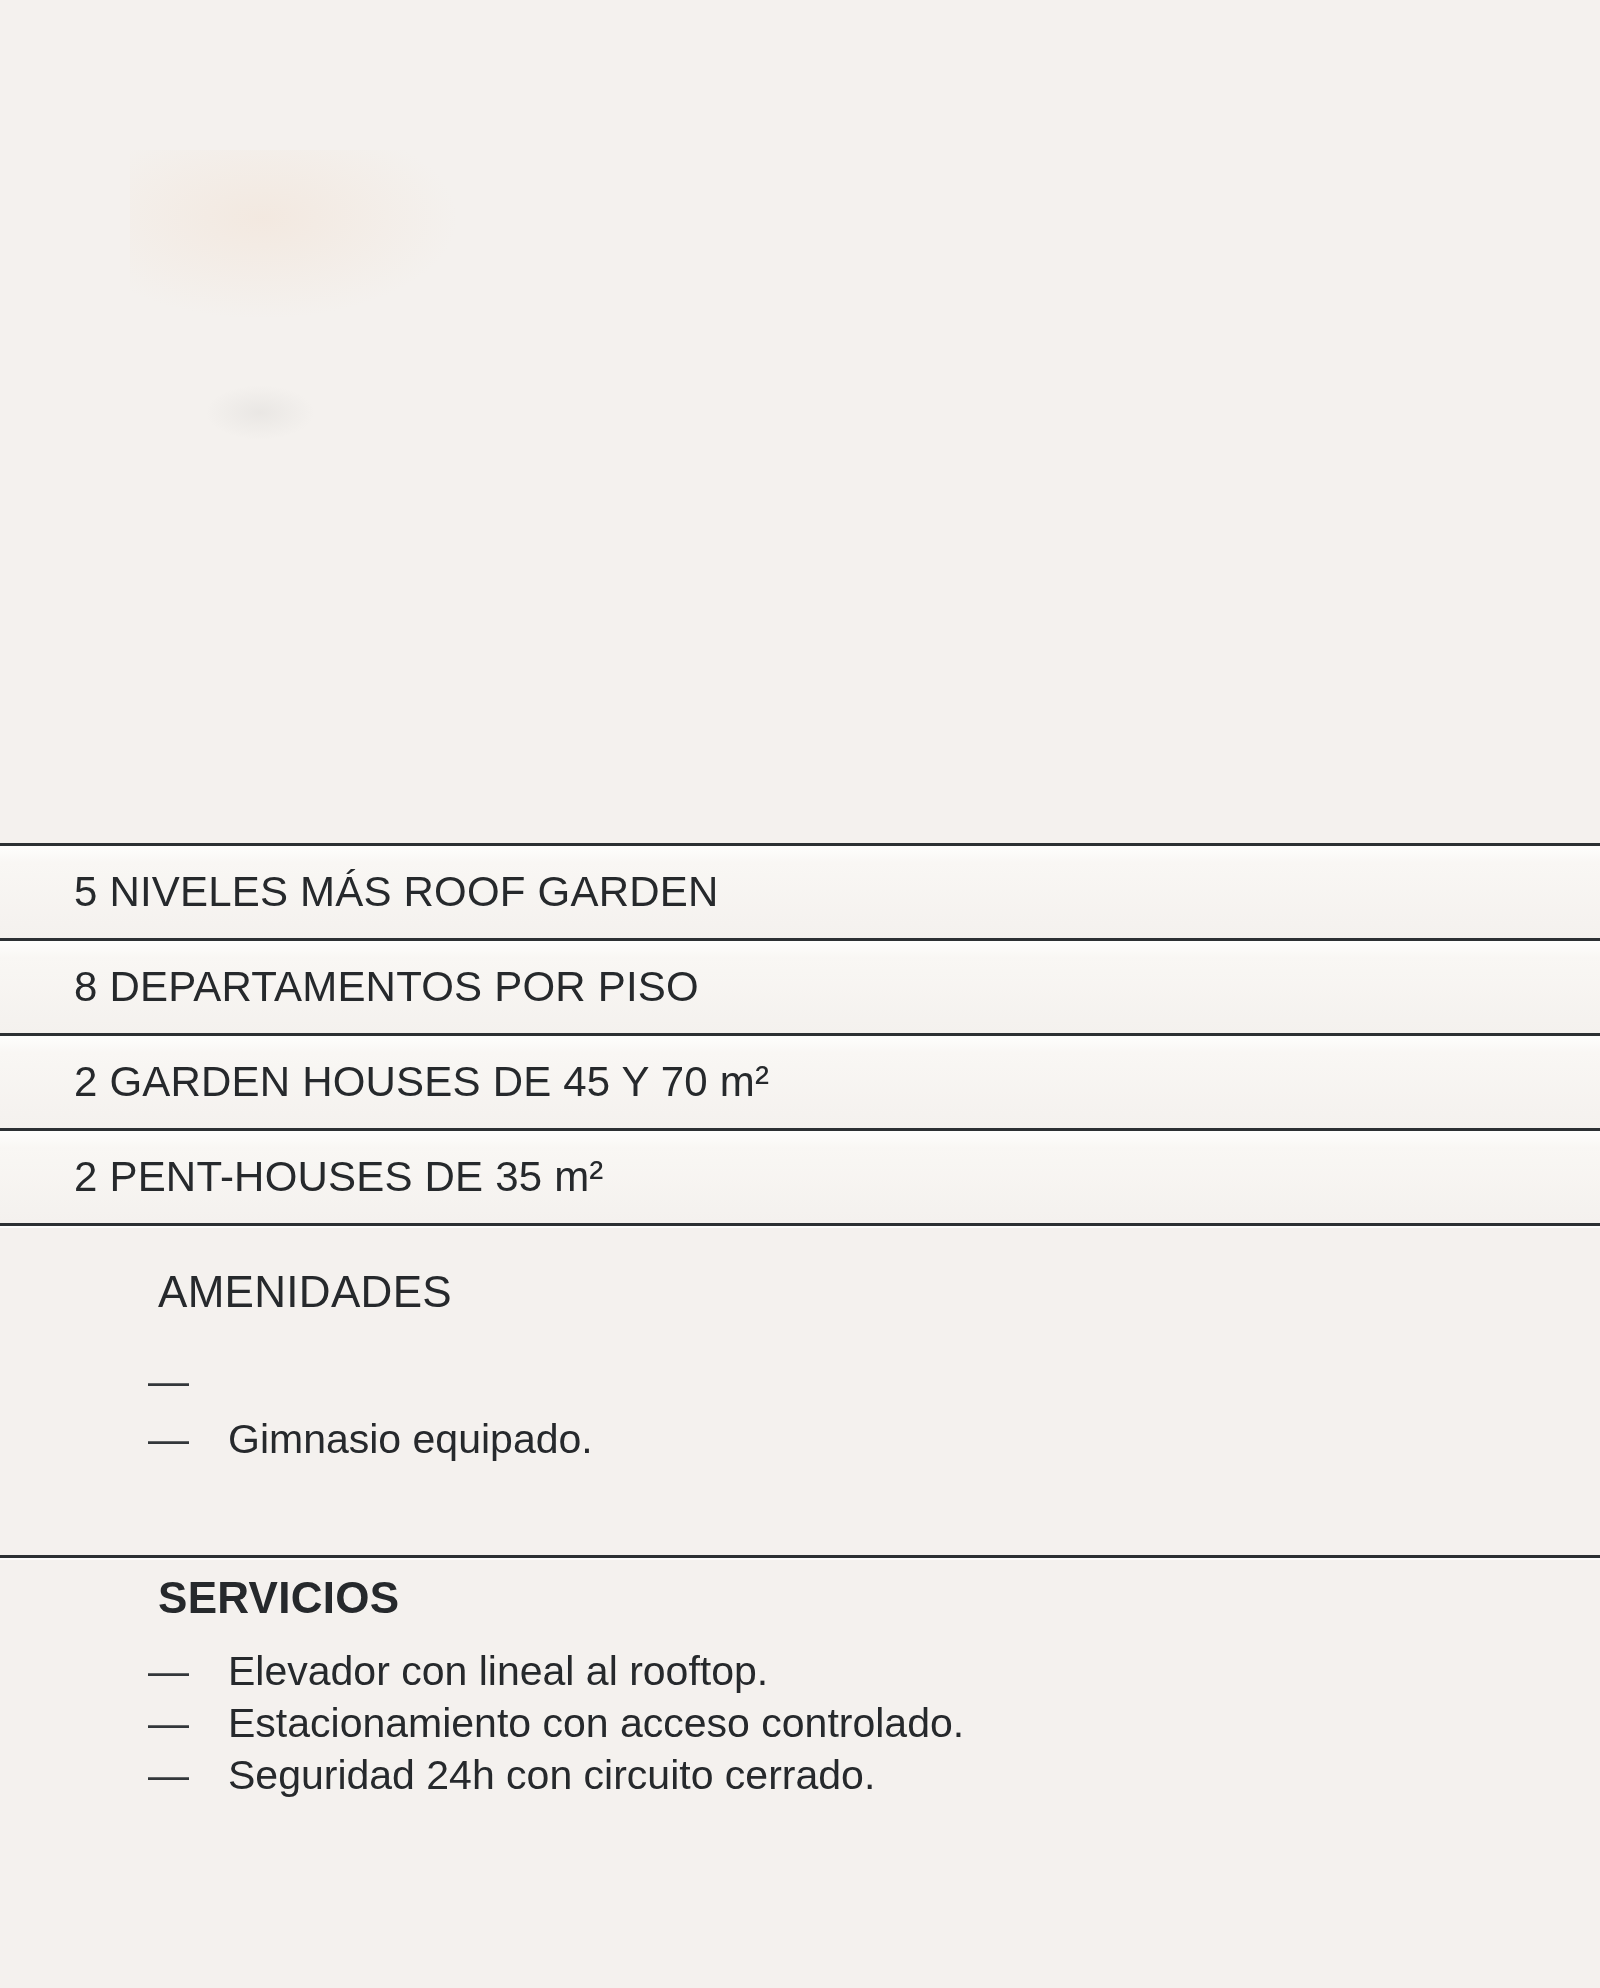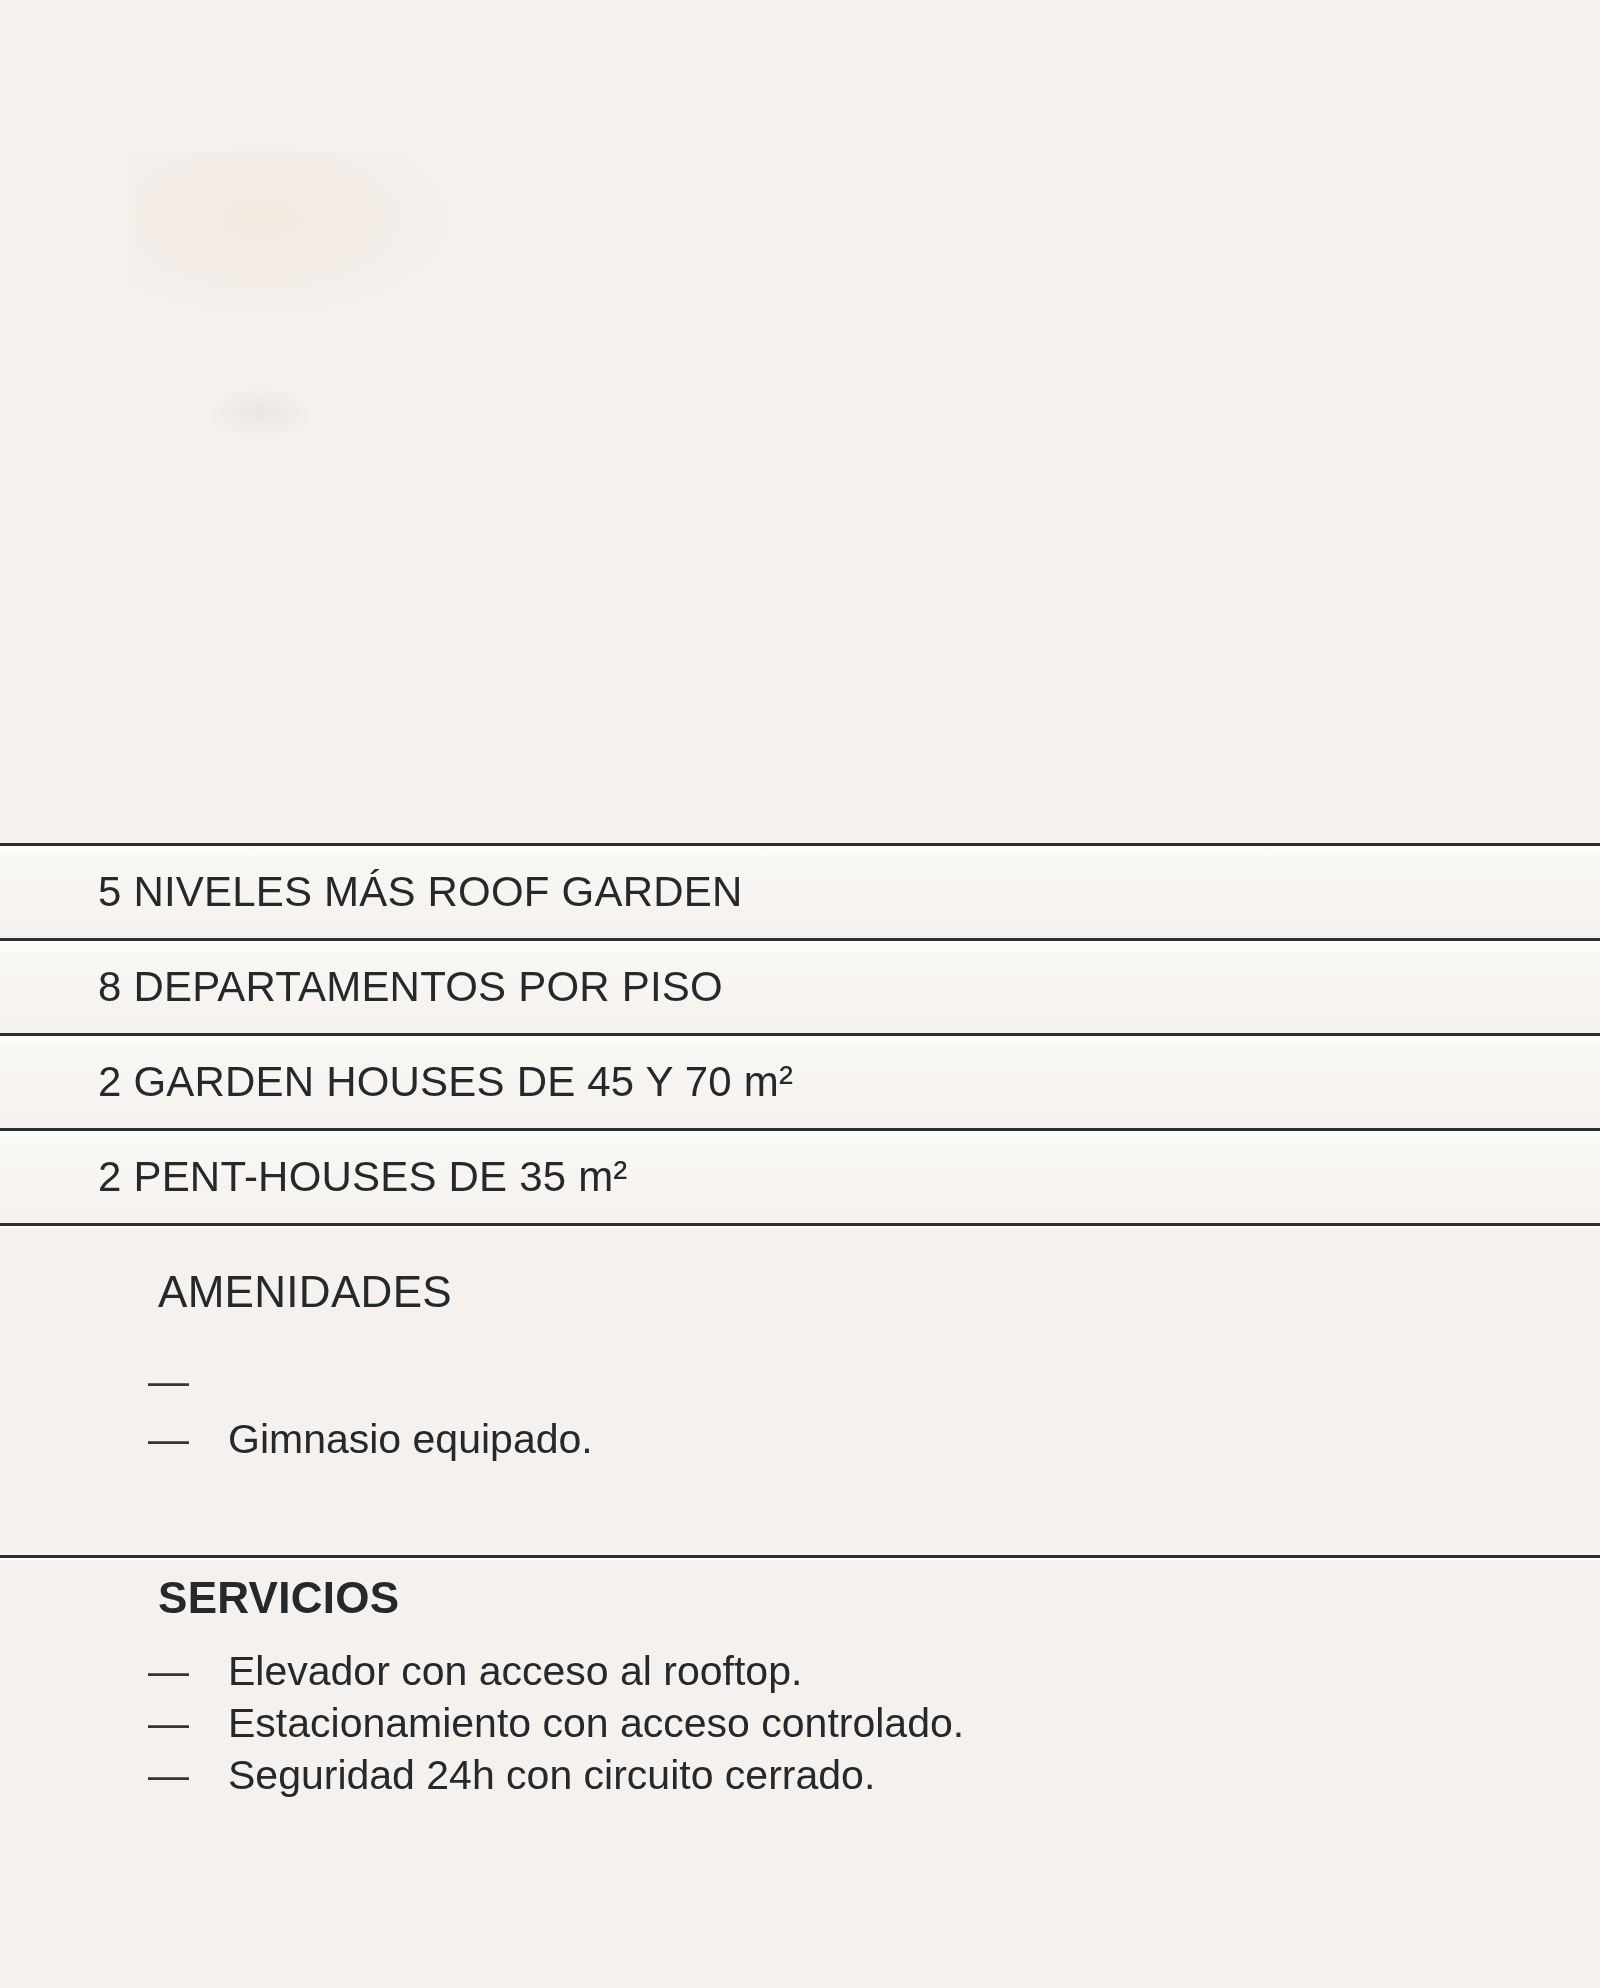--- a/index.html
+++ b/index.html
@@ -36,21 +36,21 @@
 
   
   .spec-table { width: 100%; }
   .spec-row {
     box-sizing: border-box;
     height: 95px;
     border-top: 3px solid #2c3033;
     background: linear-gradient(180deg, #fefefd 0%, #f9f7f4 18%, #f4f1ee 100%);
     display: flex;
     align-items: center;
-    padding-left: 98px;
+    padding-left: 74px;
     font-size: 42px;
     letter-spacing: 0.2px;
     color: #26292c;
   }
 
   .rule {
     height: 3px;
     background: #2c3033;
     box-shadow: 0 2px 0 rgba(255,255,255,0.75);
   }
@@ -137,21 +137,21 @@
     </ul>
   </div>
 
   <div class="rule"></div>
 
   <div class="section section-services">
     <h2 class="section-heading">SERVICIOS</h2>
     <ul class="bullet-list">
       <li class="bullet-item">
         <span class="bullet-dash">—</span>
-        <span class="bullet-text">Elevador con acceso al rooftop.</span>
+        <span class="bullet-text">Elevador con lineal al rooftop.</span>
       </li>
       <li class="bullet-item">
         <span class="bullet-dash">—</span>
         <span class="bullet-text">Estacionamiento con acceso controlado.</span>
       </li>
       <li class="bullet-item">
         <span class="bullet-dash">—</span>
         <span class="bullet-text">Seguridad 24h con circuito cerrado.</span>
       </li>
     </ul>

